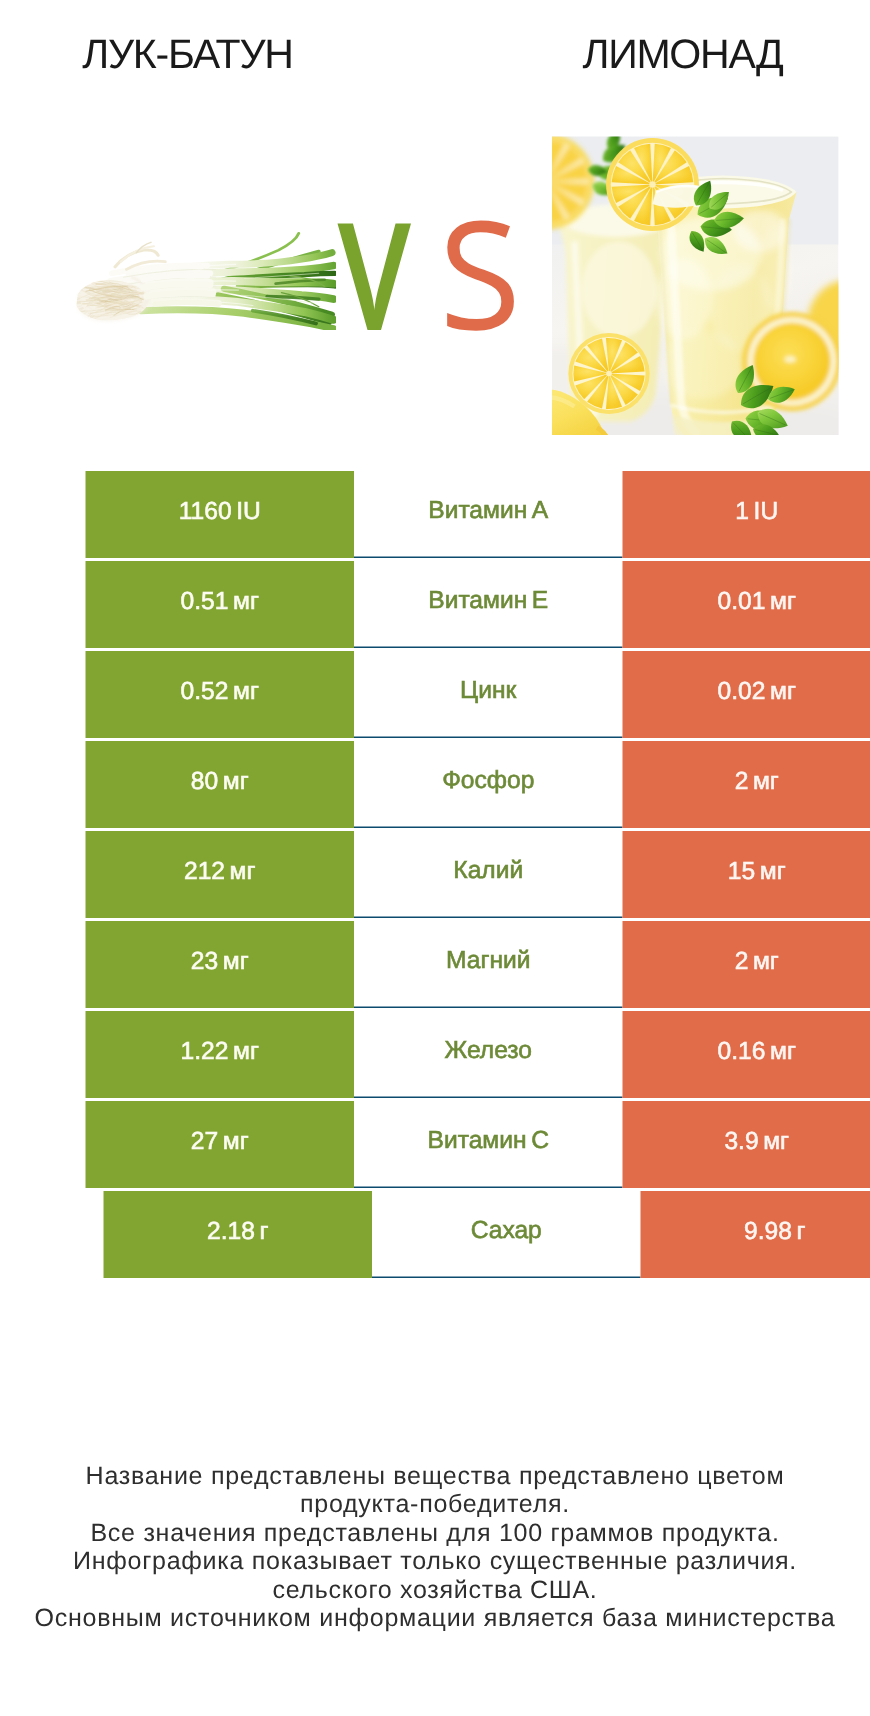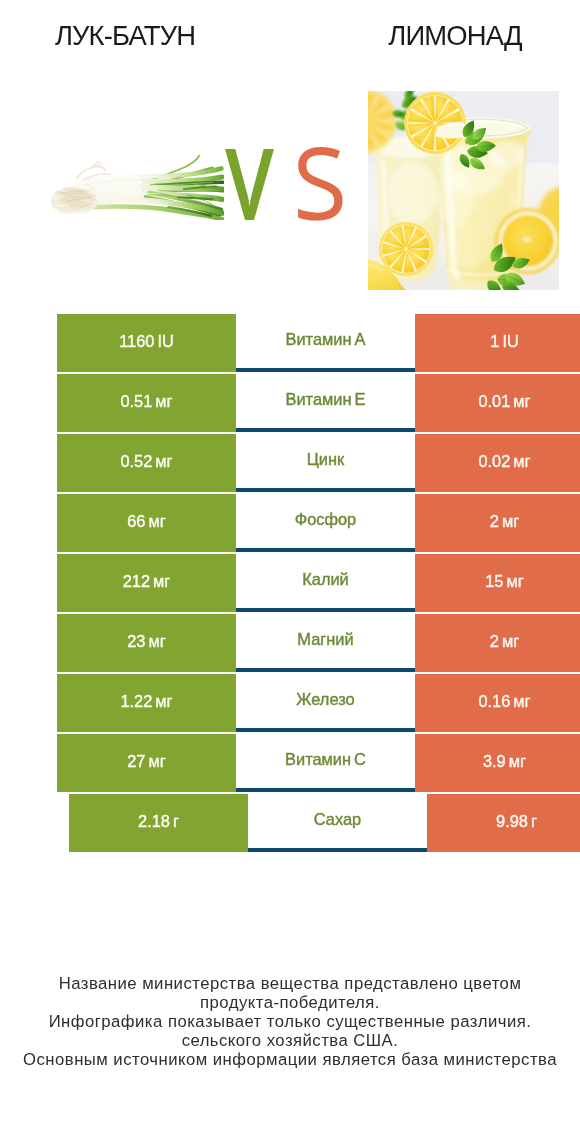--- a/index.html
+++ b/index.html
@@ -11,21 +11,21 @@
   #t-left{left:0;top:22.2px;width:250px;}
   #t-right{left:330px;top:22.2px;width:250px;}
   .hero{position:absolute;top:0;left:0;width:580px;height:300px;}
   .photo-right{position:absolute;left:368px;top:91px;width:191px;height:199px;}
   .photo-left{position:absolute;left:48px;top:153px;width:176px;height:67px;}
   .vs{position:absolute;left:215px;top:139px;width:130px;height:85px;}
   .tbl{position:absolute;left:21px;top:314px;width:537px;transform:translateZ(0);padding-left:36px;}
   .row{display:flex;height:58px;margin-bottom:2px;}
   .cell{flex:0 0 179px;display:flex;align-items:center;justify-content:center;font-size:16.4px;font-weight:normal;letter-spacing:0px;word-spacing:-1.5px;padding-bottom:4px;box-sizing:border-box;-webkit-text-stroke:0.42px currentColor;}
   .c-left{background:#82a531;color:#fcfcf2;}
-  .c-mid{background:#ffffff;color:#6d8a37;border-bottom:4px solid #0c4a6e;}
+  .c-mid{background:#ffffff;color:#6d8a37;border-bottom:1px solid #0c4a6e;}
   .c-right{background:#e06c49;color:#fdf6f2;}
   .row:last-child{margin-bottom:0;margin-left:12px;}
   .footer{position:absolute;transform:translateZ(0);left:0;top:974px;width:580px;text-align:center;font-size:16.7px;letter-spacing:0.48px;color:#2e2e2e;line-height:19.05px;}
 </style>
 </head>
 <body>
 
 <div class="page">
   <div class="titles">
     <div class="title" id="t-left">ЛУК-БАТУН</div>
@@ -637,21 +637,21 @@
         <div class="cell c-left">0.51 мг</div>
         <div class="cell c-mid">Витамин E</div>
         <div class="cell c-right">0.01 мг</div>
       </div>
       <div class="row">
         <div class="cell c-left">0.52 мг</div>
         <div class="cell c-mid">Цинк</div>
         <div class="cell c-right">0.02 мг</div>
       </div>
       <div class="row">
-        <div class="cell c-left">66 мг</div>
+        <div class="cell c-left">80 мг</div>
         <div class="cell c-mid">Фосфор</div>
         <div class="cell c-right">2 мг</div>
       </div>
       <div class="row">
         <div class="cell c-left">212 мг</div>
         <div class="cell c-mid">Калий</div>
         <div class="cell c-right">15 мг</div>
       </div>
       <div class="row">
         <div class="cell c-left">23 мг</div>
@@ -668,19 +668,20 @@
         <div class="cell c-mid">Витамин C</div>
         <div class="cell c-right">3.9 мг</div>
       </div>
       <div class="row">
         <div class="cell c-left">2.18 г</div>
         <div class="cell c-mid">Сахар</div>
         <div class="cell c-right">9.98 г</div>
       </div>
     </div>
   <div class="footer">
-      <div>Название министерства вещества представлено цветом</div>
+      <div>Название представлены вещества представлено цветом</div>
       <div>продукта-победителя.</div>
+      <div>Все значения представлены для 100 граммов продукта.</div>
       <div>Инфографика показывает только существенные различия.</div>
       <div>сельского хозяйства США.</div>
       <div>Основным источником информации является база министерства</div>
     </div>
 </div>
 
 </body></html>

